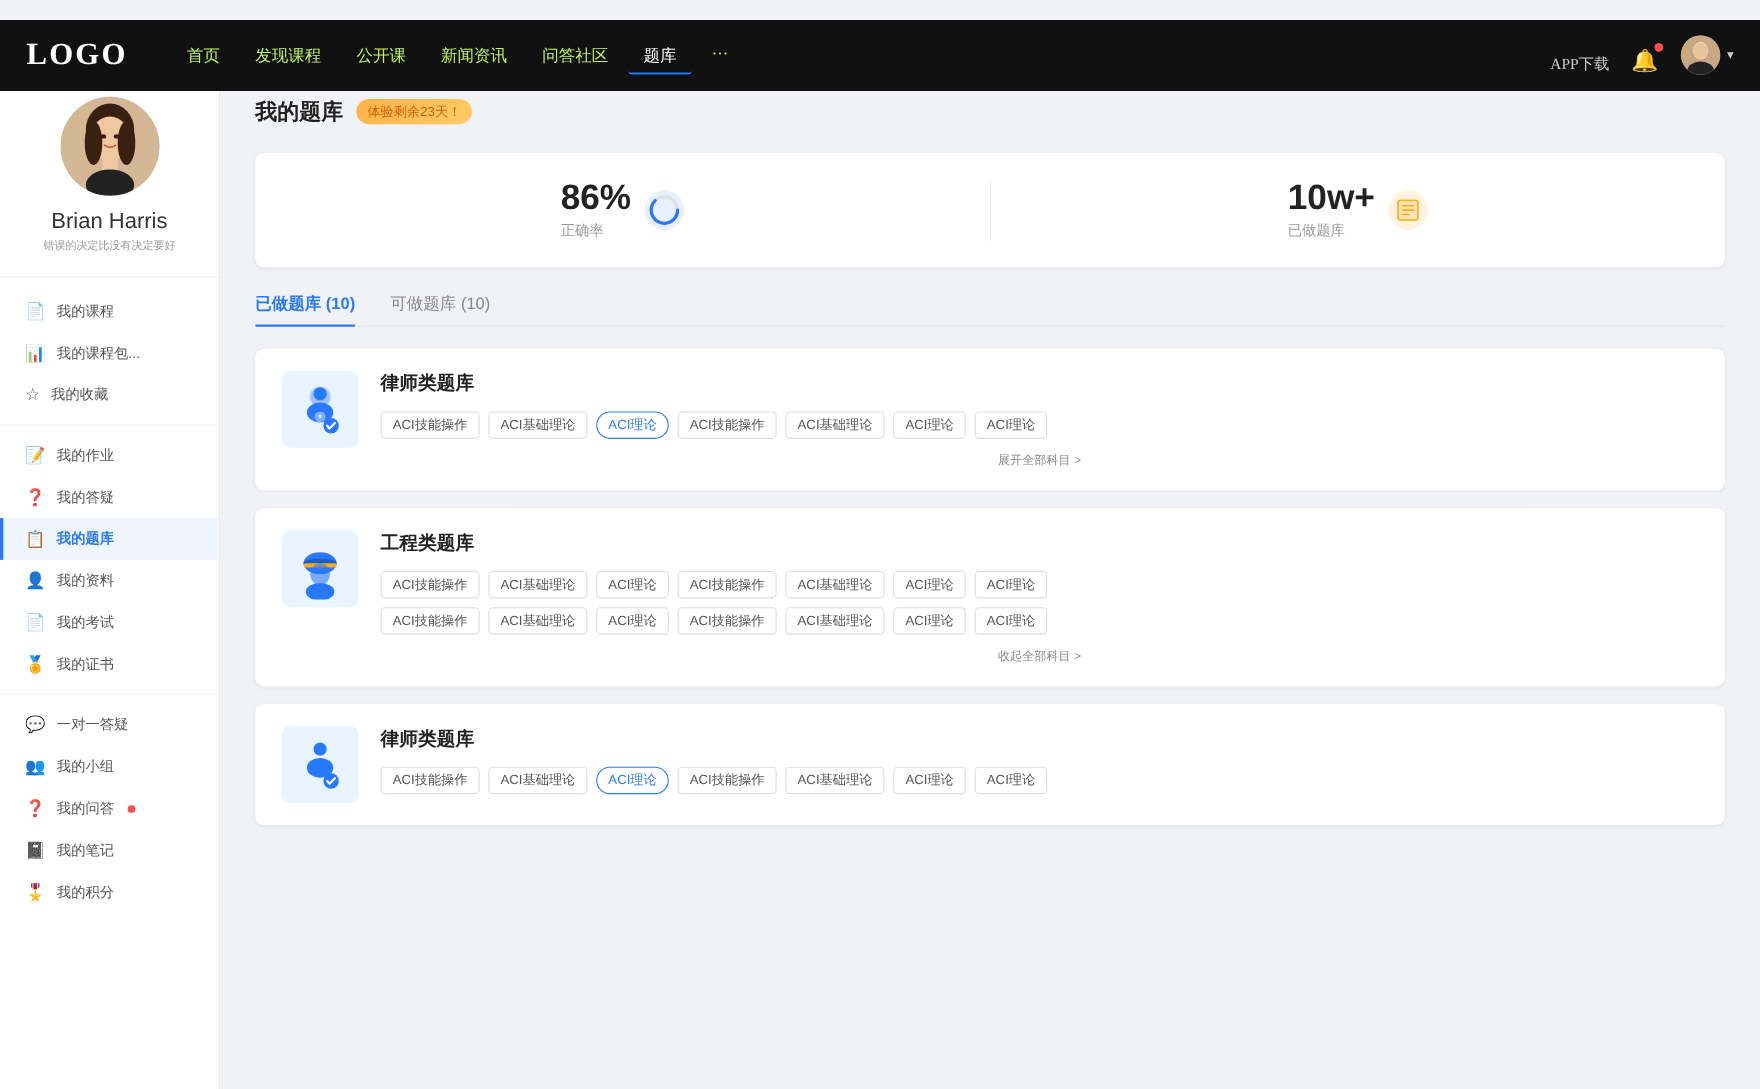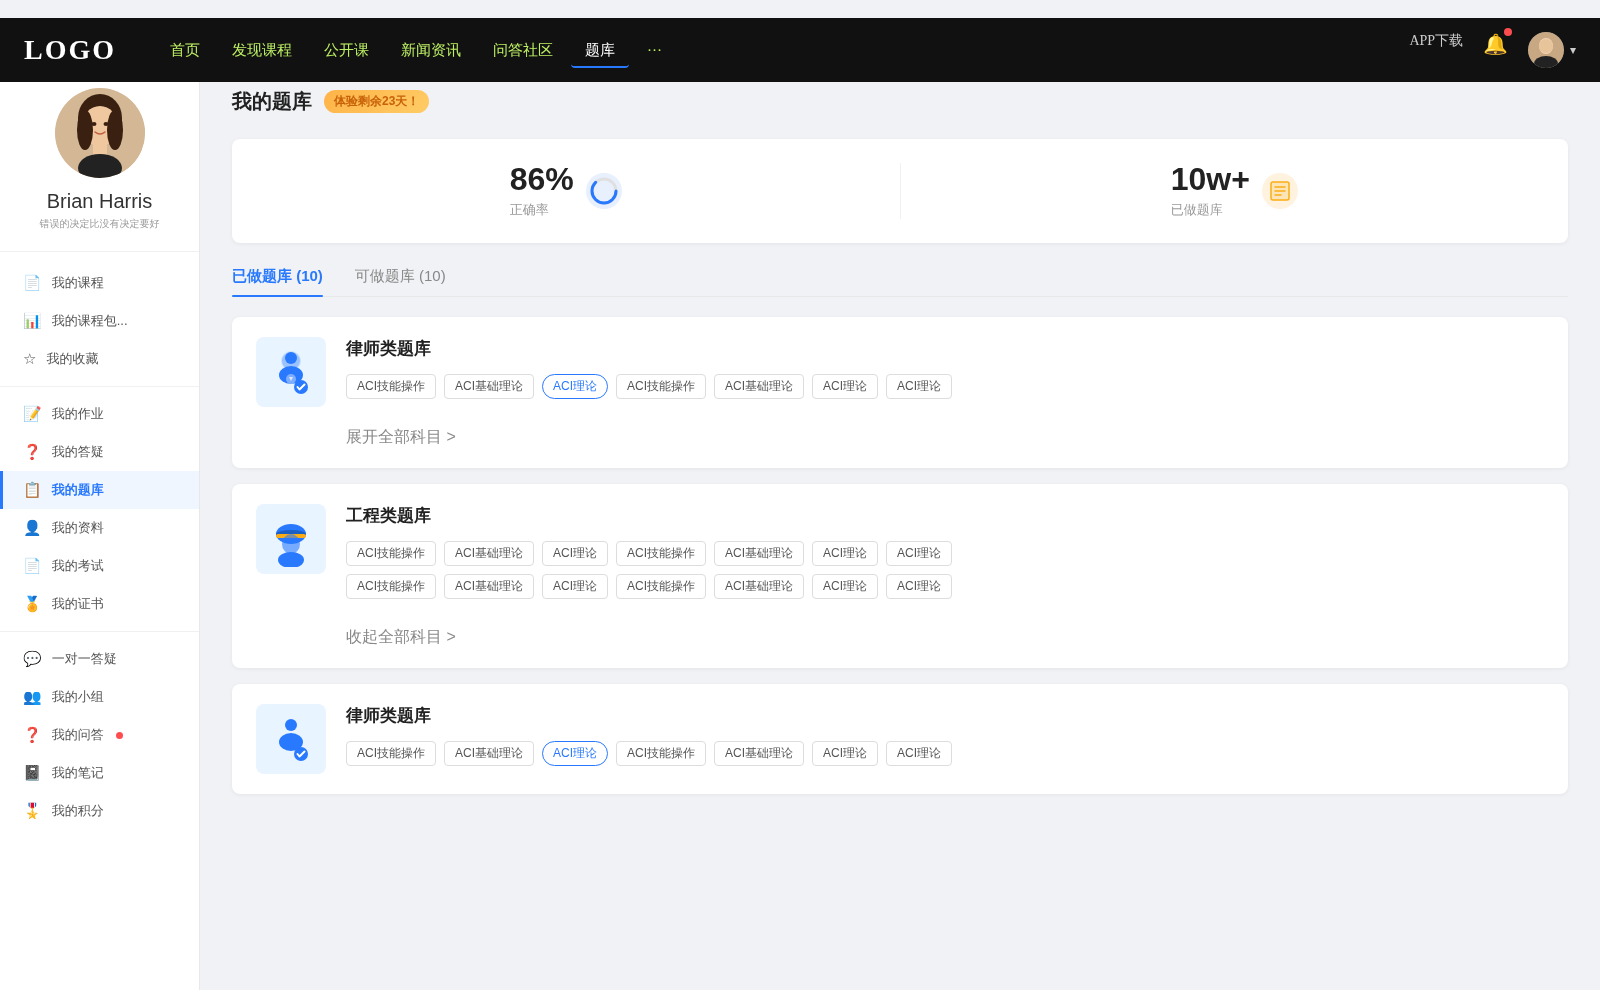--- a/index.html
+++ b/index.html
@@ -40,21 +40,21 @@
       transition: color 0.2s;
       white-space: nowrap;
     }
     .nav-item.active {
       color: #fff;
       border-bottom: 2px solid #2979ff;
       padding-bottom: 6px;
     }
     .topnav-right {
       display: flex;
-      align-items: flex-start;
+      align-items: flex-end;
       gap: 20px;
     }
     .app-download {
       color: #ccc;
       font-size: 14px;
       cursor: pointer;
     }
     .bell-icon-wrap {
       position: relative;
       cursor: pointer;
@@ -179,21 +179,21 @@
       font-size: 20px;
       font-weight: 700;
       color: #222;
     }
     .trial-badge {
       background: linear-gradient(135deg, #ffb347 0%, #ffcc66 100%);
       color: #c8620a;
       font-size: 12px;
       padding: 3px 10px;
       border-radius: 12px;
-      font-weight: 700;
+      font-weight: 400;
     }
 
     
     .stats-bar {
       background: #fff;
       border-radius: 8px;
       display: flex;
       padding: 24px 0;
       margin-bottom: 24px;
       box-shadow: 0 1px 4px rgba(0,0,0,0.06);
@@ -307,24 +307,24 @@
       cursor: pointer;
       white-space: nowrap;
     }
     .tag.active {
       color: #2979ff;
       border-color: #2979ff;
       border-radius: 20px;
     }
     .tag-row2 { margin-top: 8px; }
     .expand-link {
-      font-size: 16px;
+      font-size: 11px;
       color: #888;
-      text-align: left;
-      margin-top: 28px;
+      text-align: center;
+      margin-top: 12px;
       cursor: pointer;
     }
   </style>
 </head>
 <body>
 
 <nav class="topnav">
   <div class="topnav-logo">LOGO</div>
   <div class="topnav-menu">
     <div class="nav-item">首页</div>

